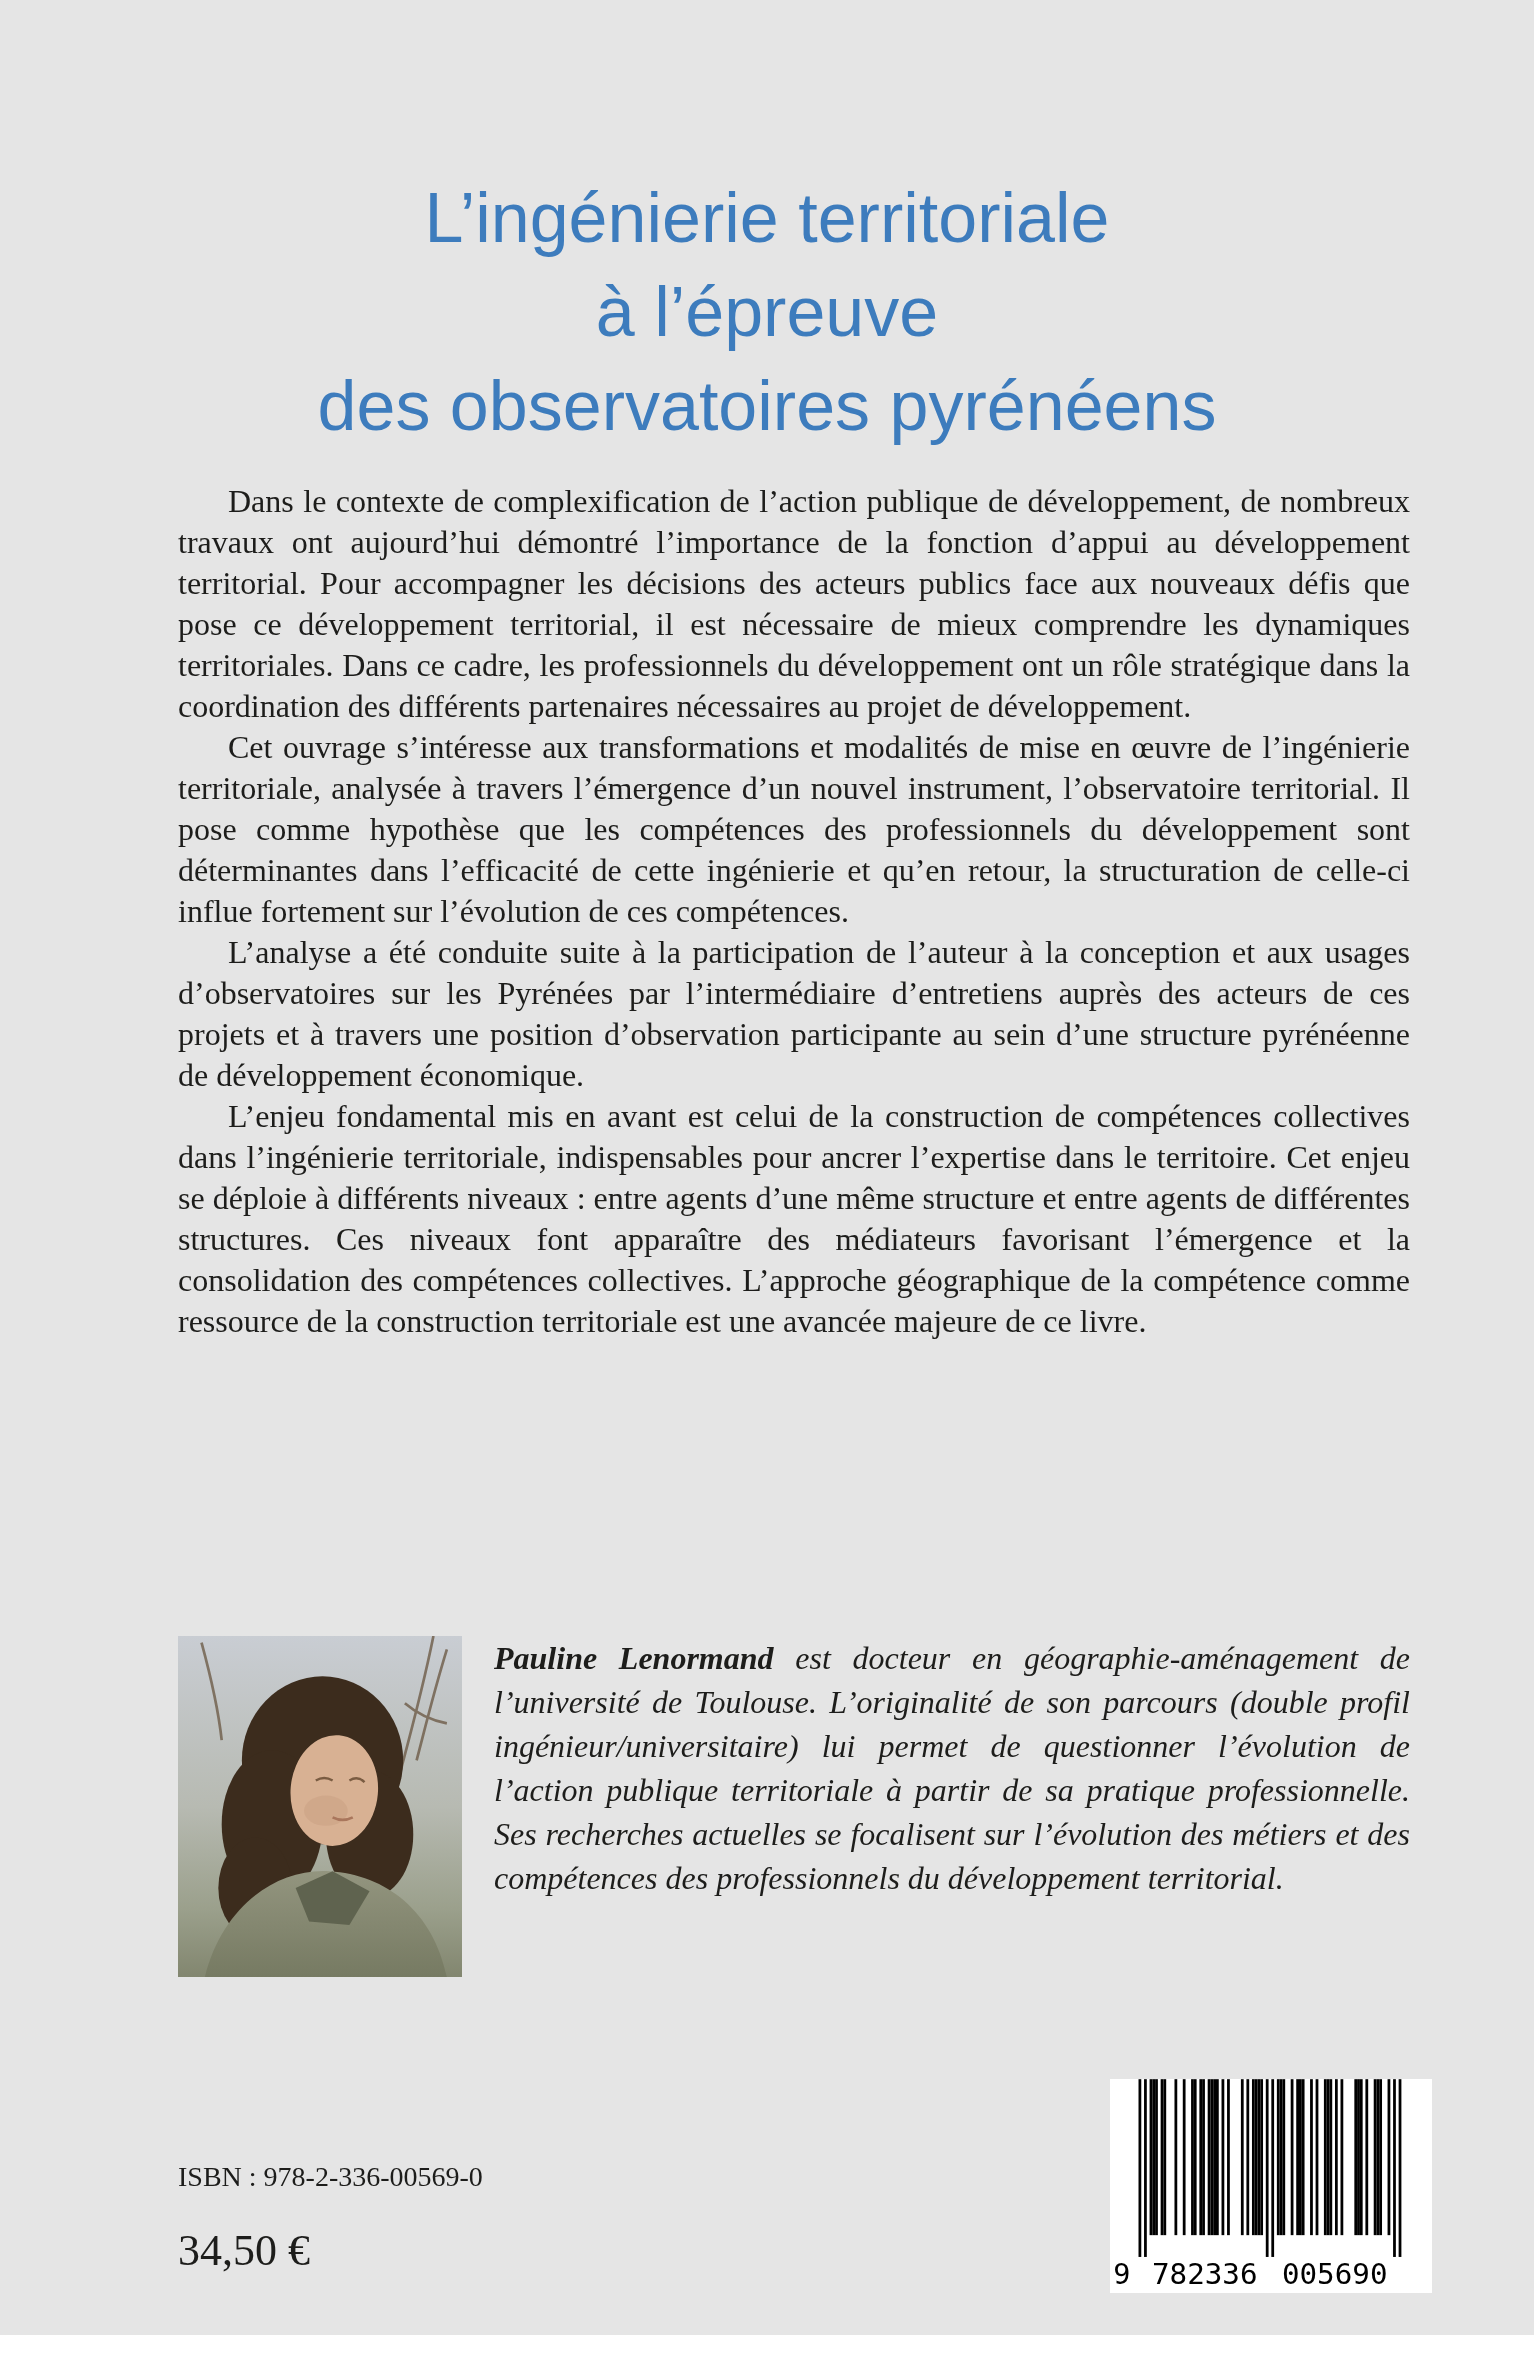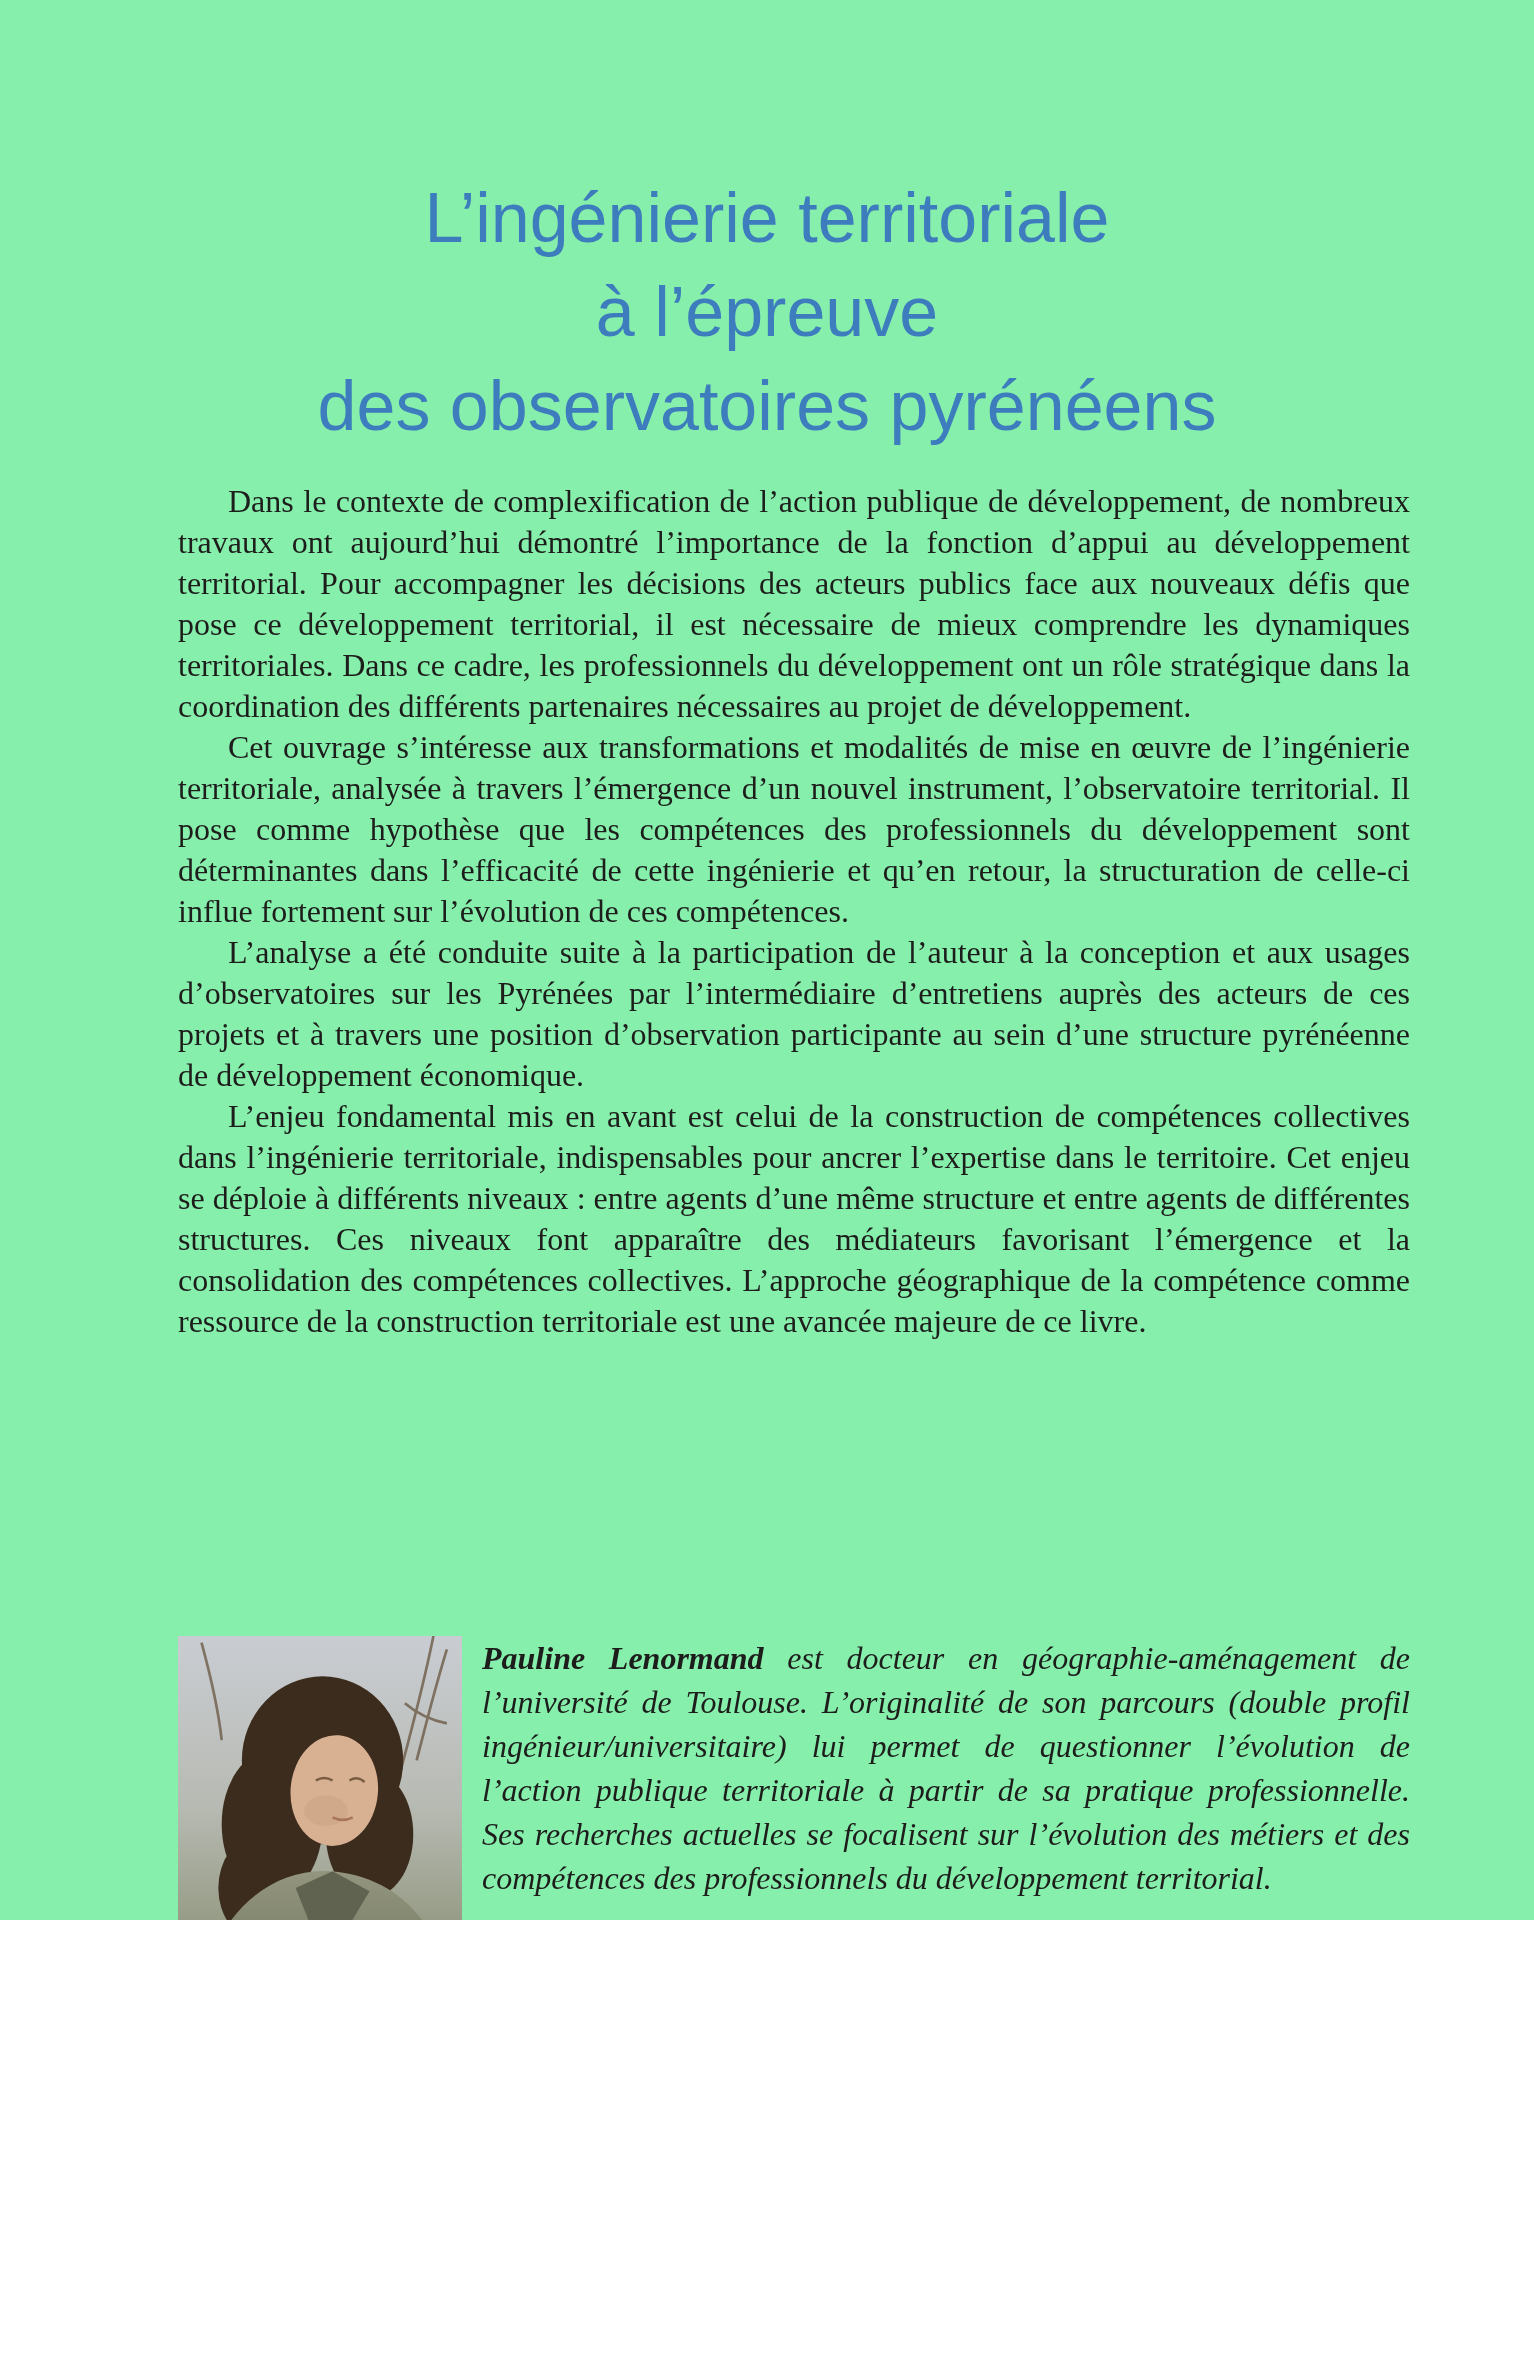--- a/index.html
+++ b/index.html
@@ -1,20 +1,20 @@
 <!DOCTYPE html>
 <html style="font-size:13.4px"><head>
 <meta charset="utf-8">
 <style>
   html, body { margin: 0; padding: 0; background: #ffffff; }
   .page {
     position: relative;
     width: 1534px;
-    height: 1920px;
-    background: #86efac;
+    height: 2335px;
+    background: #e5e5e5;
     overflow: hidden;
     font-family: "Liberation Serif", serif;
     color: #1d1d1b;
   }
 
   
   .book-title {
     position: absolute;
     top: 124px;
     left: 0;
@@ -42,21 +42,21 @@
   .synopsis p { margin: 0; text-indent: 50px; }
 
   
   .author-section {
     position: absolute;
     top: 1636px;
     left: 178px;
     width: 1232px;
     display: flex;
     align-items: flex-start;
-    gap: 20px;
+    gap: 32px;
   }
   .photo-wrap { flex: 0 0 284px; width: 284px; height: 341px; }
   .photo-wrap svg { display: block; width: 284px; height: 341px; }
   .bio {
     flex: 1 1 auto;
     margin: 0;
     font-size: 32px;
     line-height: 44px;
     font-style: italic;
     text-align: justify;

